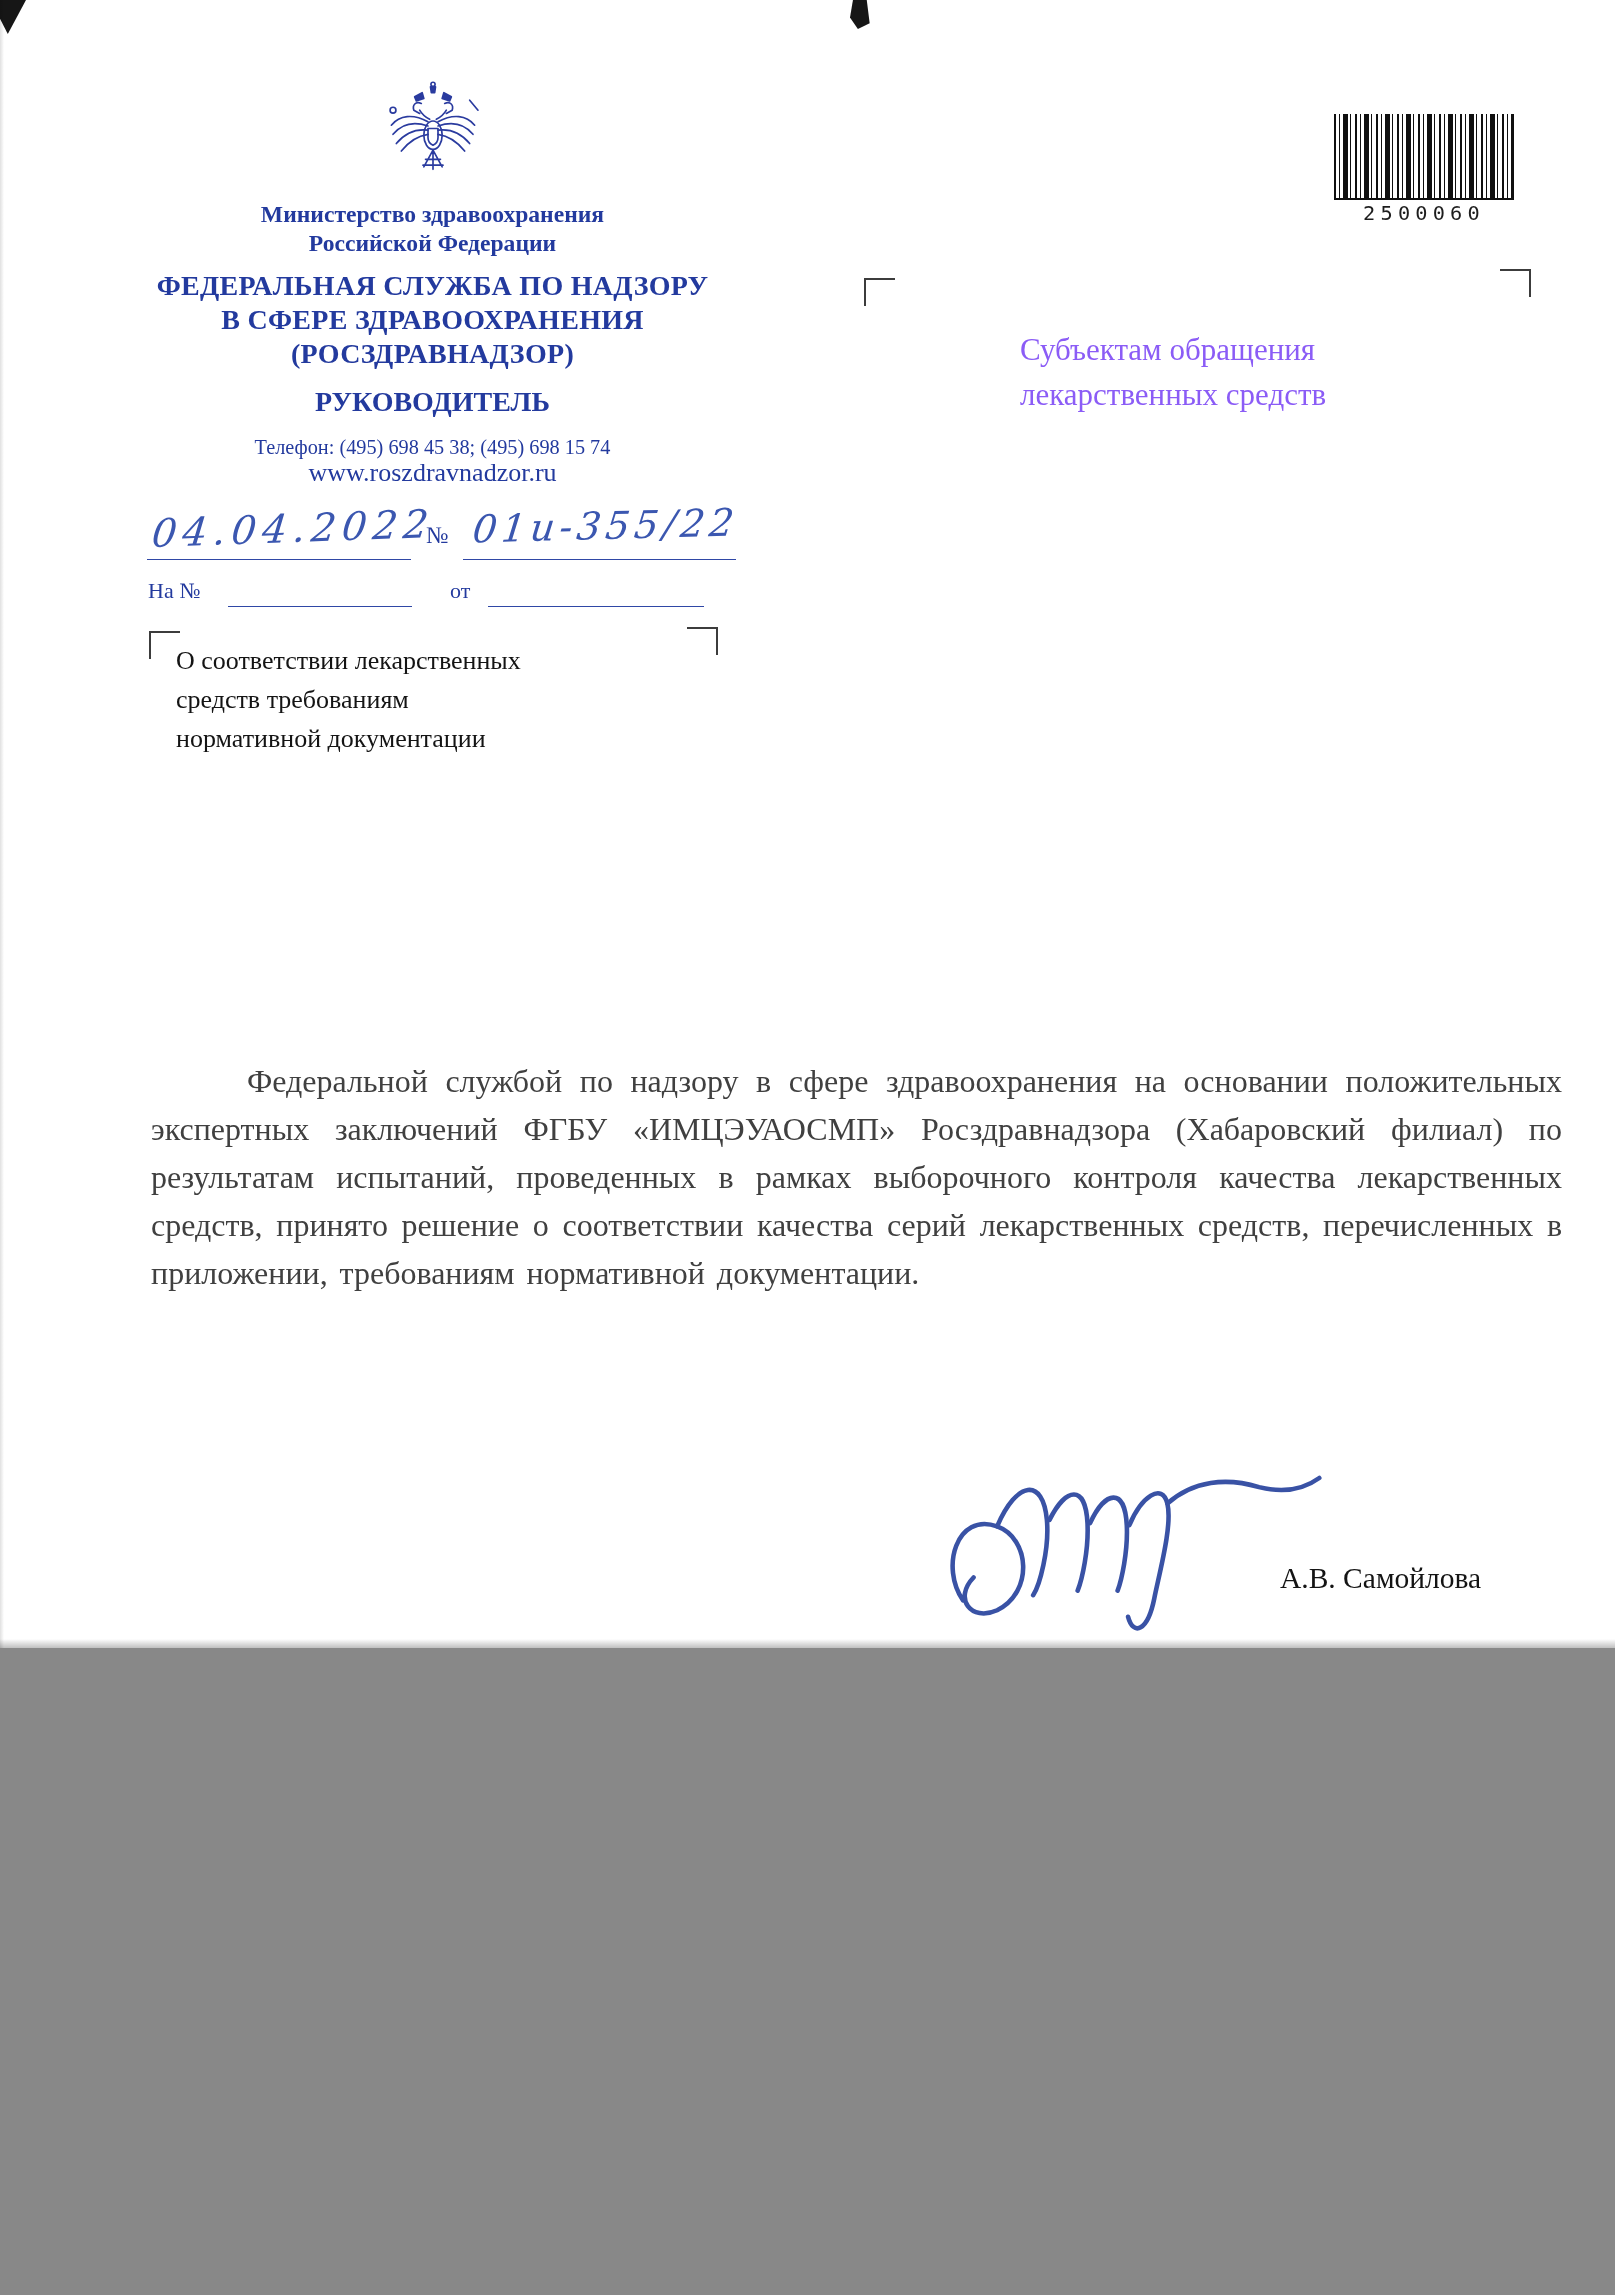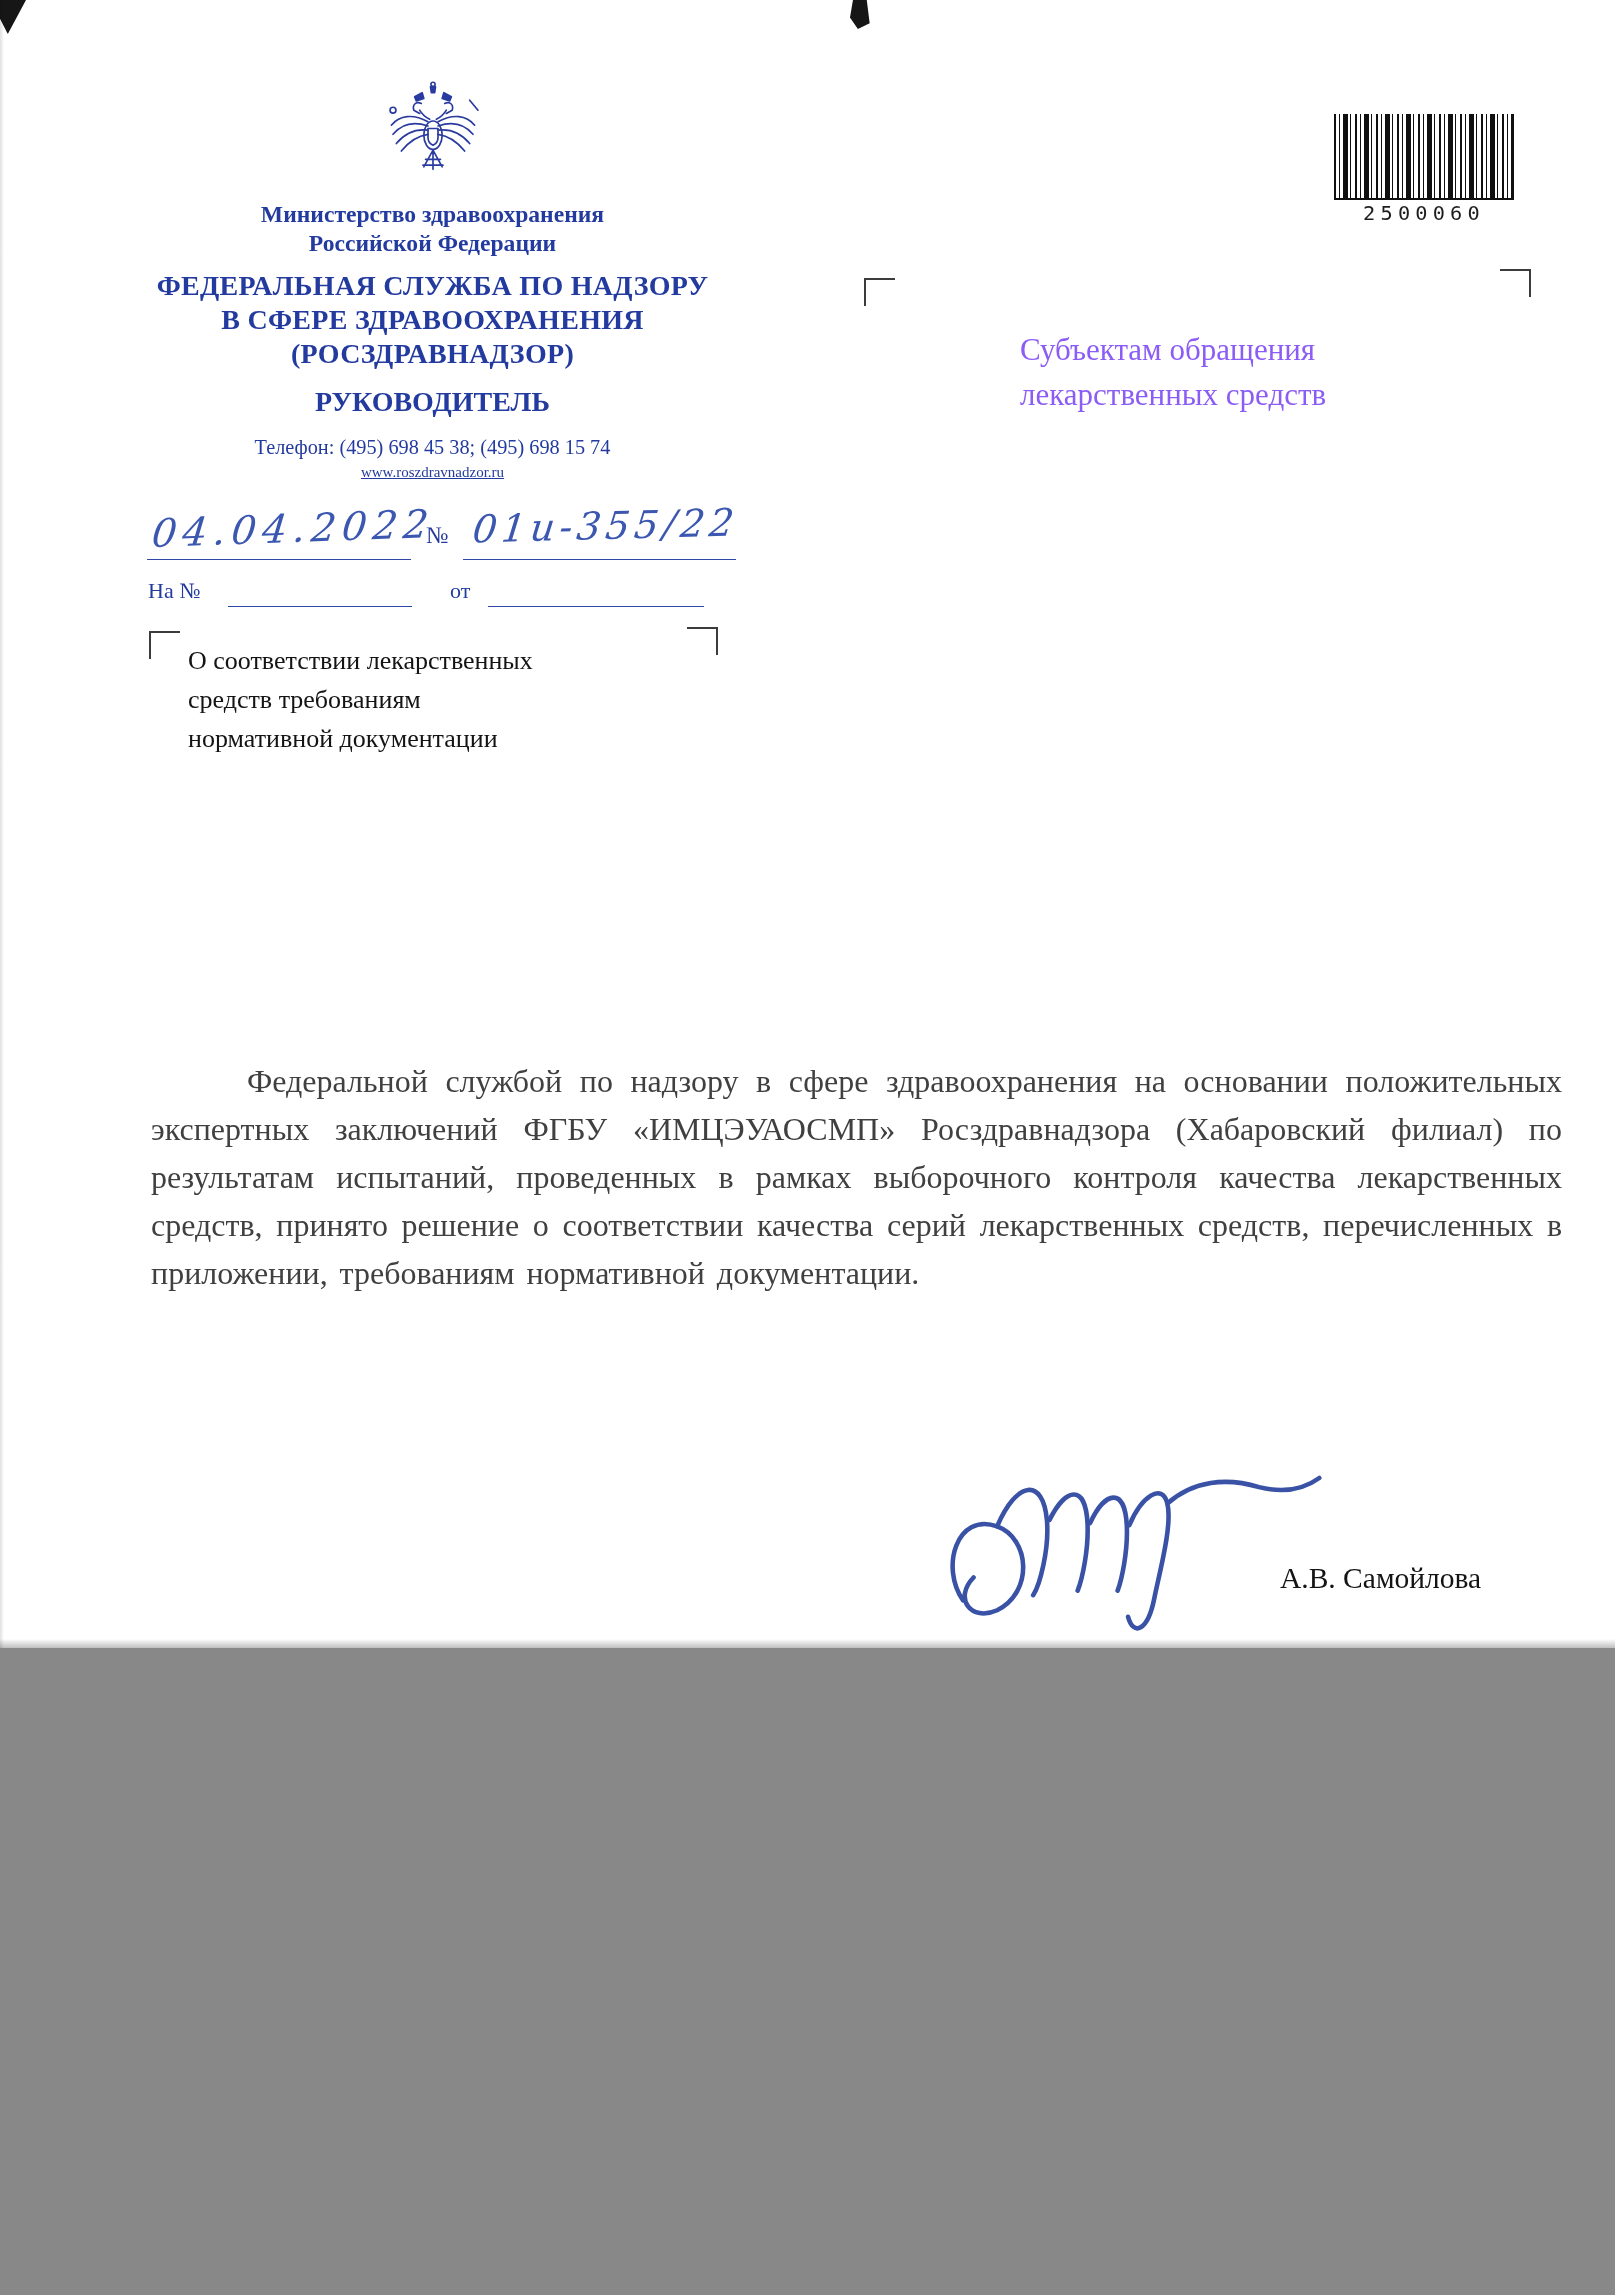--- a/index.html
+++ b/index.html
@@ -24,21 +24,21 @@
     position:absolute;left:131px;top:77px;width:603px;
     text-align:center;color:#233a9e;
   }
   #emblem{width:100px;height:123px;margin:0 auto;display:block;}
   .ministry-line{font-weight:bold;font-size:23.6px;line-height:29px;}
   .service-block{margin-top:10.5px;}
   .service-line{font-weight:bold;font-size:28px;line-height:34px;letter-spacing:0.3px;}
   .post-title{margin-top:14.4px;font-weight:bold;font-size:28px;line-height:33px;}
   .addr-block{margin-top:15.7px;}
   .addr-line{font-size:20.3px;line-height:27.5px;}
-  .site-line{font-size:15px;line-height:23.6px;text-decoration:underline;}
+  .site-line{font-size:26px;line-height:23.6px;}
   
   .blue-rule{position:absolute;border-bottom:1.3px solid #2f47a6;}
   .hand{
     font-family:"DejaVu Serif", serif;font-style:italic;
     color:#3b57b0;position:absolute;white-space:nowrap;
   }
   #hand-date{left:152px;top:506px;font-size:39px;letter-spacing:5.9px;transform:rotate(-2deg) skewX(-8deg);}
   #rule-date{left:147px;top:559px;width:264px;}
   #number-sign{position:absolute;left:426px;top:522px;color:#233a9e;font-size:23.6px;}
   #hand-number{left:473px;top:504px;font-size:38px;letter-spacing:4.6px;transform:rotate(-1.5deg) skewX(-8deg);}
@@ -52,21 +52,21 @@
   .corner.tl{border-top:2px solid #3c3c3c;border-left:2px solid #3c3c3c;}
   .corner.tr{border-top:2px solid #3c3c3c;border-right:2px solid #3c3c3c;}
   
   #recipient{
     position:absolute;left:1020px;top:327px;width:393px;
     font-size:31px;line-height:45px;color:#8b5cf6;
   }
   
   #subject{
     position:absolute;left:176px;top:641px;width:511px;
-    font-size:26px;line-height:39px;color:#141414;margin-left:12px;
+    font-size:26px;line-height:39px;color:#141414;
   }
   
   #barcode{position:absolute;left:1334px;top:114px;width:180px;text-align:center;}
   #barcode-bars{
     height:84px;
     background:repeating-linear-gradient(90deg,
       #101010 0 2px,#ffffff 2px 4.6px,
       #101010 4.6px 5.9px,#ffffff 5.9px 9.2px,
       #101010 9.2px 13.8px,#ffffff 13.8px 15.7px,
       #101010 15.7px 17px,#ffffff 17px 21px);

